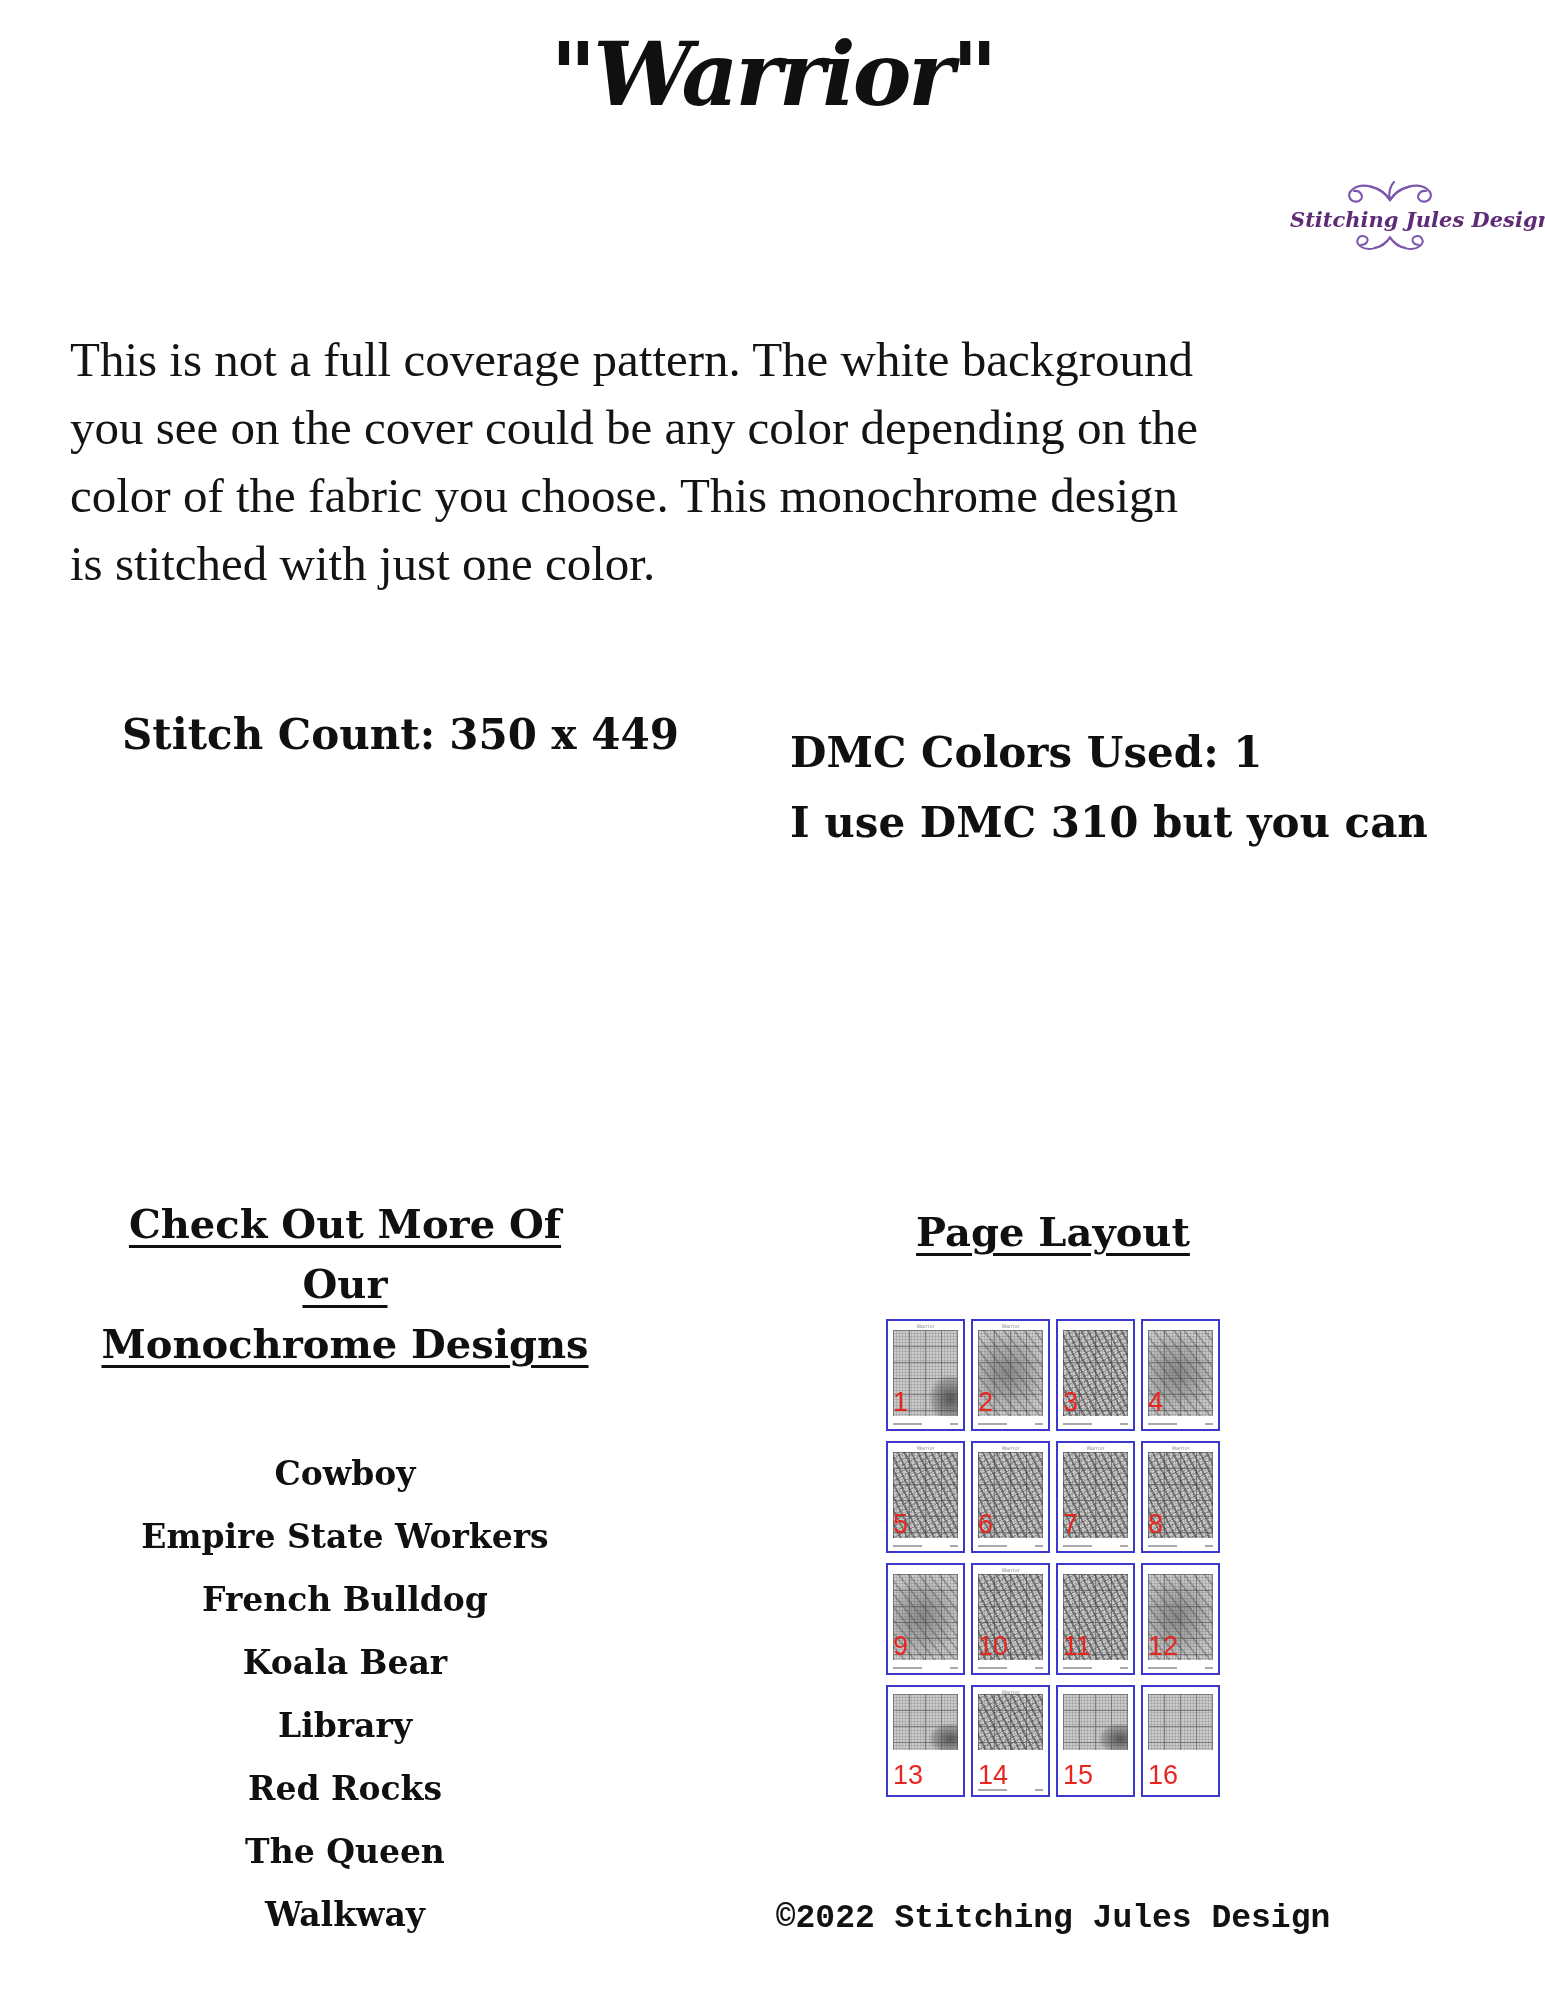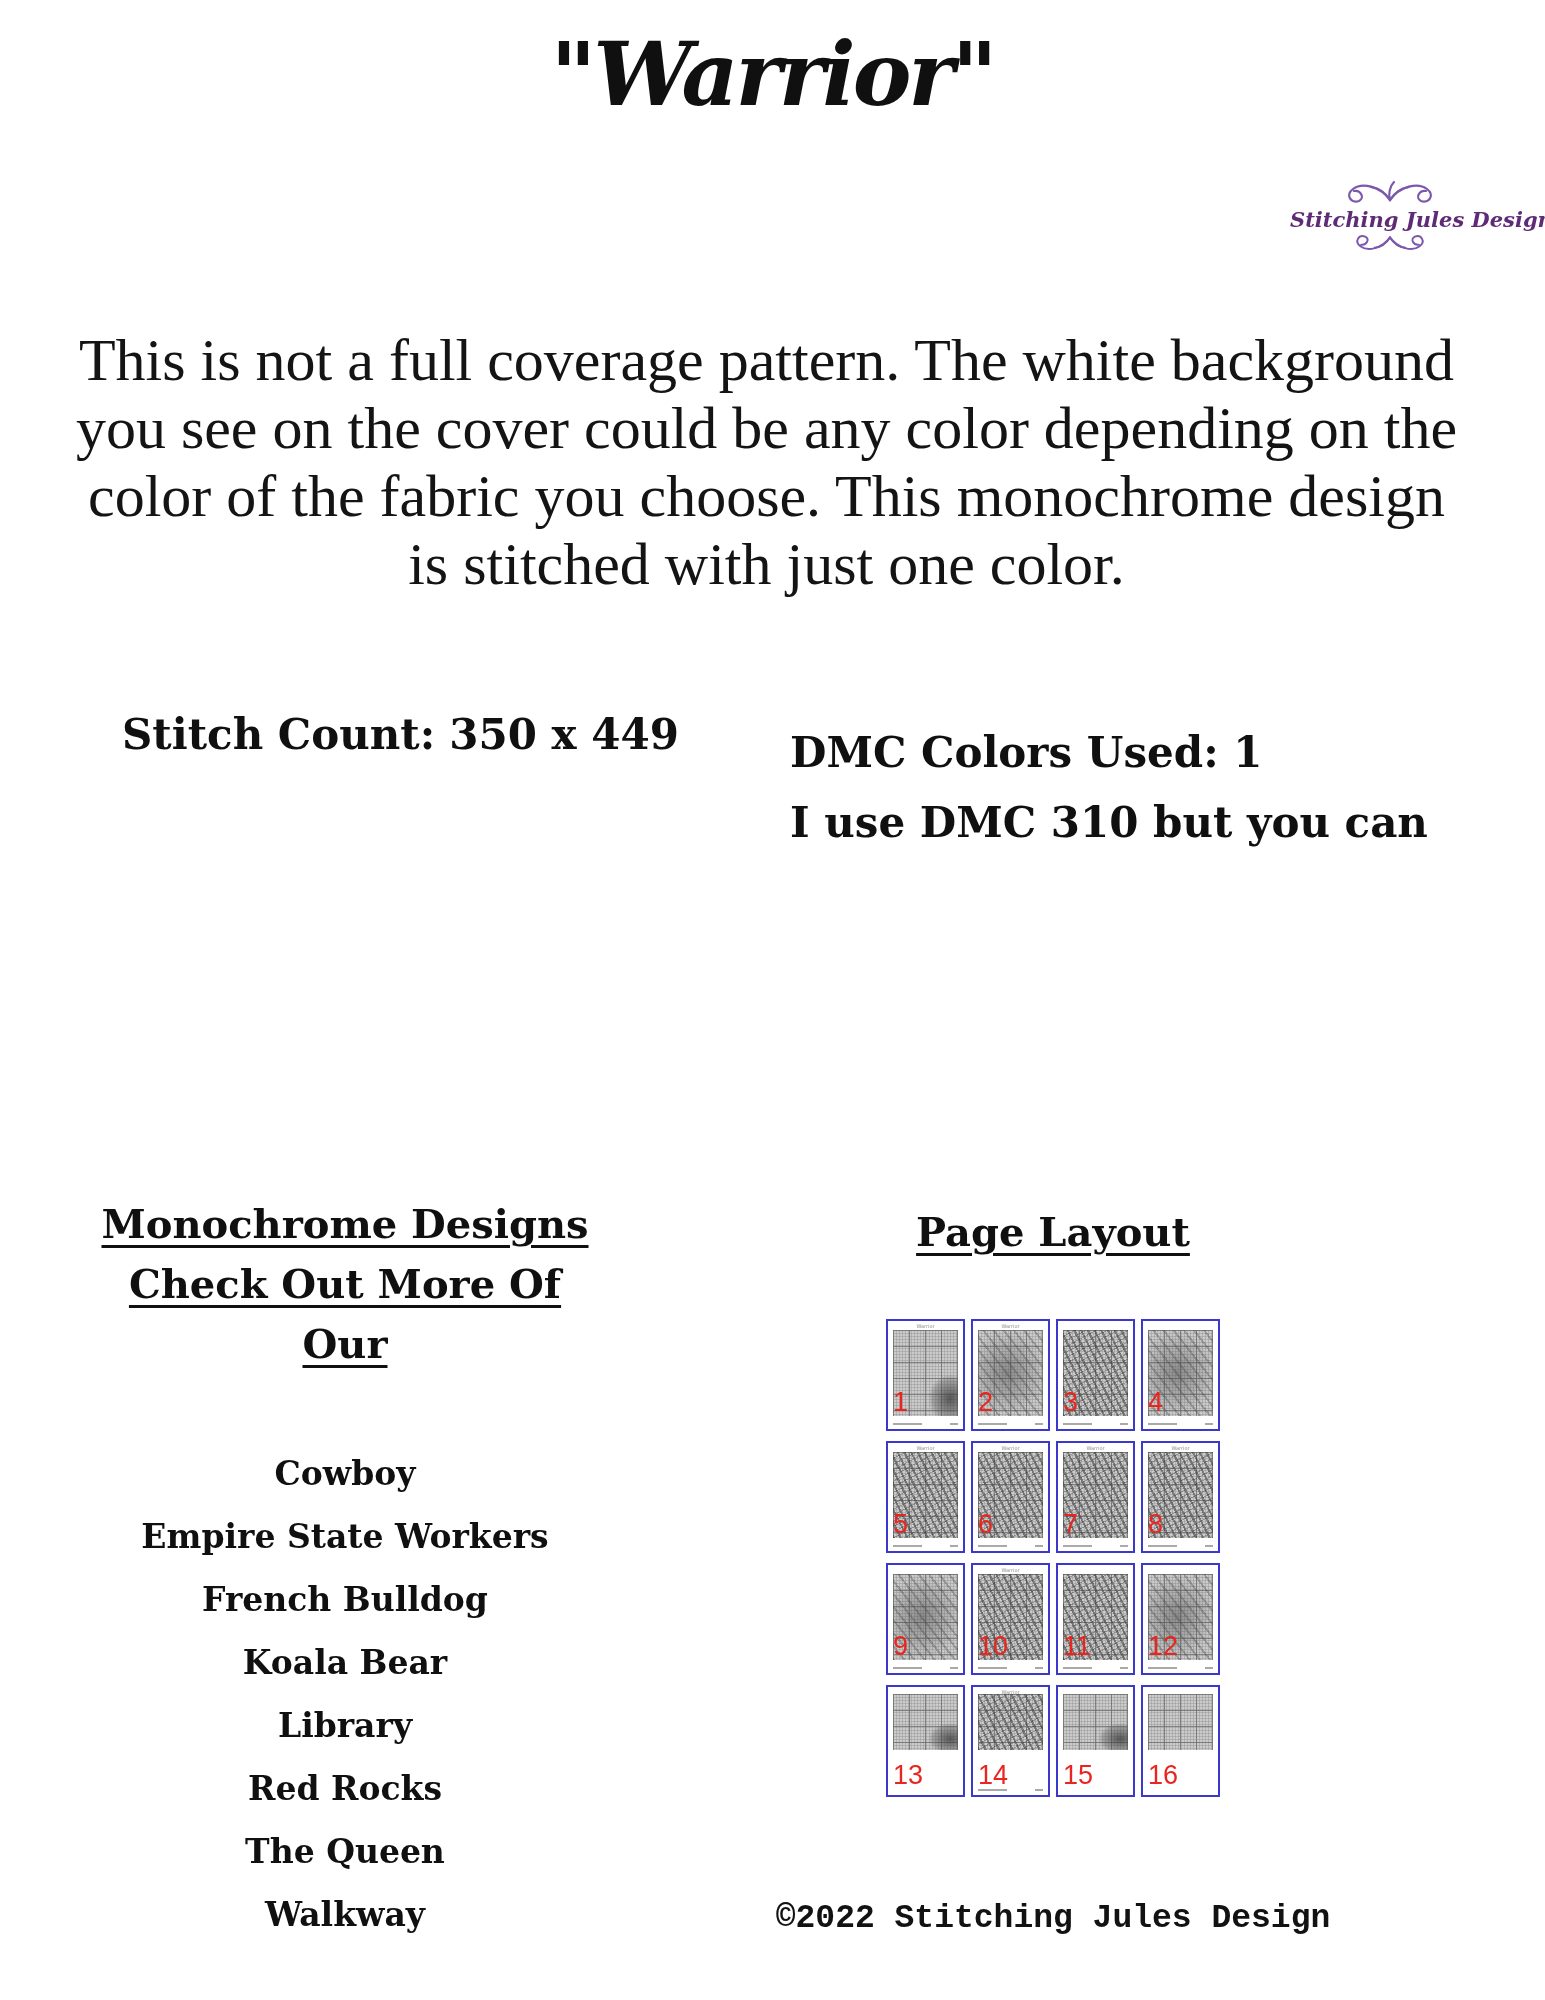--- a/index.html
+++ b/index.html
@@ -23,21 +23,21 @@
   .logo { position:absolute; left:1290px; top:178px; width:200px; text-align:center; }
   .logo-text {
     font-family:"DejaVu Serif", serif; font-style:italic; font-weight:700;
     font-size:21px; color:#5e2b77; white-space:nowrap; line-height:1.1;
   }
   .logo svg { display:block; margin:0 auto; }
 
   
   .intro {
     position:absolute; top:326px; left:70px; right:82px;
-    text-align:center; font-size:60px; line-height:68px; color:#141414;
+    text-align:left; font-size:49px; line-height:68px; color:#141414;
   }
 
   
   .slab { font-family:"DejaVu Serif", serif; font-weight:700; color:#101010; }
 
   .stitch-count { position:absolute; left:122px; top:700px; font-size:42px; line-height:70px; }
   .stitch-count .val { margin-left:14px; }
 
   .dmc { position:absolute; left:790px; top:718px; font-size:42px; line-height:70px; }
 
@@ -162,22 +162,22 @@
   </div>
 
   <div class="dmc slab">
     <div>DMC Colors Used: 1</div>
     <div>I use DMC 310 but you can</div>
   </div>
 
 
   <div class="more-designs slab">
     <div class="heading">
+      <div class="u">Check Out More Of Our</div>
       <div class="u">Monochrome Designs</div>
-      <div class="u">Check Out More Of Our</div>
     </div>
     <ul class="design-list">
       <li>Cowboy</li>
       <li>Empire State Workers</li>
       <li>French Bulldog</li>
       <li>Koala Bear</li>
       <li>Library</li>
       <li>Red Rocks</li>
       <li>The Queen</li>
       <li>Walkway</li>

